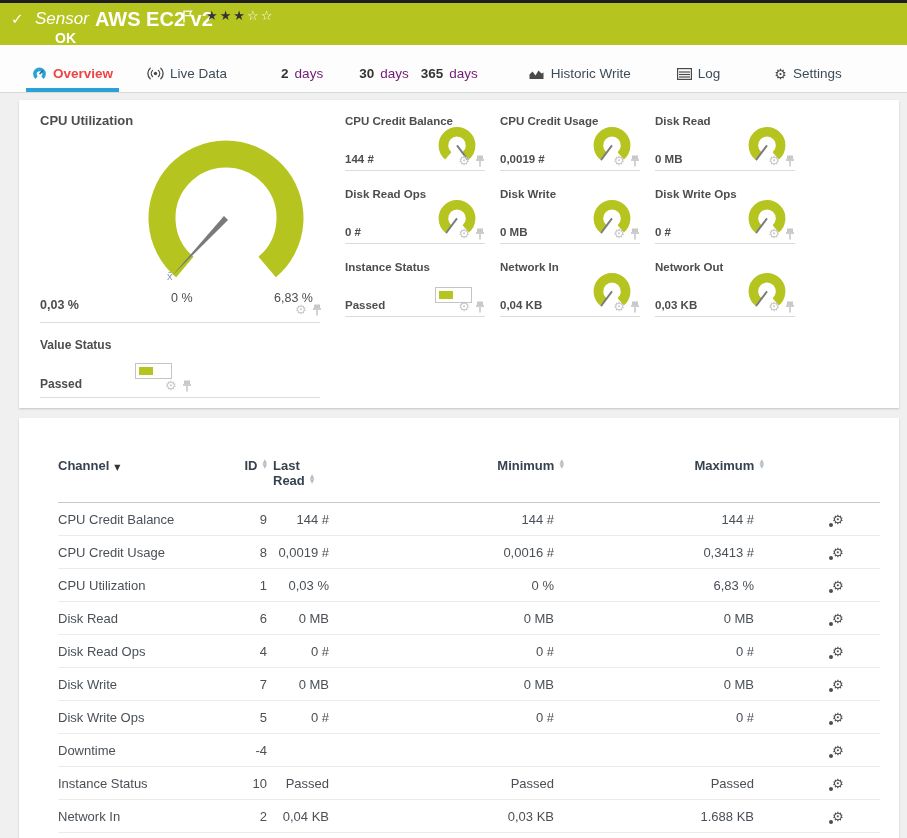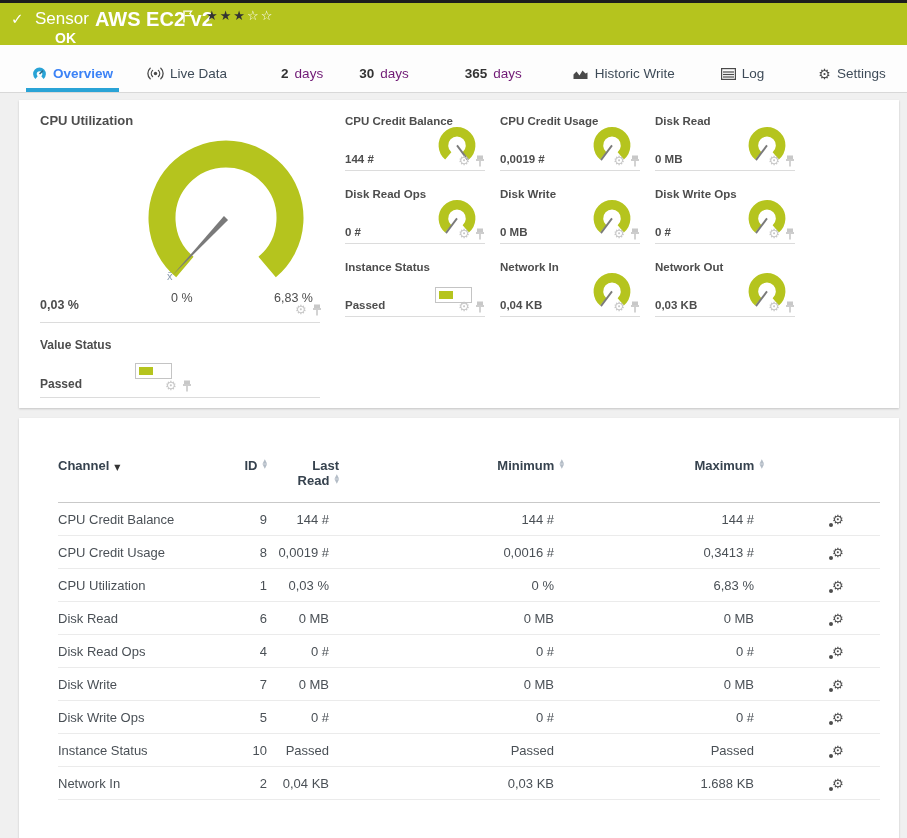--- a/index.html
+++ b/index.html
@@ -4,35 +4,35 @@
 <style>
   *{box-sizing:border-box;margin:0;padding:0}
   html,body{width:907px;height:838px}
   body{
     position:relative;overflow:hidden;background:#f0f0f0;
     font-family:"Liberation Sans","DejaVu Sans",sans-serif;color:#4d4d4d;
   }
   
   .topbar{position:absolute;top:0;left:0;right:0;height:45px;background:#b5c41e;border-top:3px solid #1d1d1d;color:#fff}
   .check{position:absolute;left:11px;top:7px;font-size:15px;font-weight:bold;color:#fff}
-  .sensor-label{position:absolute;left:35px;top:6px;font-size:17px;}
+  .sensor-label{position:absolute;left:35px;top:6px;font-size:17px;font-style:italic}
   .sensor-name{position:absolute;left:95px;top:5px;font-size:20px;font-weight:bold}
   .flag-icon{position:absolute;left:183px;top:6px}
   .stars{position:absolute;left:206px;top:5px;font-size:13px;letter-spacing:2px}
   .stars .f{color:#333}.stars .e{color:#fff}
   .status-ok{position:absolute;left:55px;top:27px;font-size:14px;font-weight:bold}
 
   
   .tabbar{position:absolute;top:45px;left:0;right:0;height:48px;background:#fdfdfd;border-bottom:1px solid #d8d8d8;display:flex;align-items:flex-end;font-size:13.5px;color:#3e4b58}
   .tab{display:flex;align-items:center;gap:6px;padding:0 6px 11px;cursor:pointer;white-space:nowrap}
-  .tab.active{padding-bottom:7px;border-bottom:4px solid #29a3d6;font-weight:bold;color:#3b82f6}
+  .tab.active{padding-bottom:7px;border-bottom:4px solid #29a3d6;font-weight:bold;color:#ef4444}
   .tab .num{font-weight:bold;color:#333}
   .tab .days{color:#701a75}
   .t-overview{margin-left:26px}.t-live{margin-left:22px}.t-2d{margin-left:42px}
-  .t-30d{margin-left:24px}.t-365d{margin-left:44px}.t-hist{margin-left:38px}
+  .t-30d{margin-left:24px}.t-365d{}.t-hist{margin-left:38px}
   .t-log{margin-left:34px}.t-set{margin-left:42px}
   .tab svg{display:block}
   .gear-glyph{font-size:14px;color:#4a4a4a;line-height:1}
 
   
   .card{position:absolute;left:19px;right:8px;background:#fff;box-shadow:0 1px 2px rgba(0,0,0,.18)}
   .card-gauges{top:100px;height:308px}
   .card-table{top:418px;height:430px}
 
   
@@ -69,21 +69,21 @@
   .panel-icons svg{display:block;cursor:pointer}
 
   .status-toggle{position:absolute;width:37px;height:16px;background:#fff;border:1px solid #c4c4c4}
   .status-toggle .fill{position:absolute;left:3px;top:3px;width:14px;height:8px;background:#b5c41e}
   .mini-toggle{left:90px;top:29px}
 
   
   .channel-table{position:absolute;left:39px;top:34px;border-collapse:collapse;font-size:13px;color:#4a5056;table-layout:fixed}
   .channel-table th{font-size:13px;font-weight:bold;color:#36424e;text-align:right;vertical-align:top;padding:6px 6px 14px 0;border-bottom:1px solid #c9c9c9}
   .channel-table th:first-child{text-align:left}
-  .channel-table th.center{text-align:right}
+  .channel-table th.center{text-align:left}
   .channel-table td{height:33px;padding:0 6px 0 0;text-align:right;border-bottom:1px solid #ebebeb}
   .channel-table td:first-child{text-align:left}
   .channel-table td.val{padding-right:16px}
   .channel-table td.edit-cell{text-align:left;padding-left:62px}
   .sort-both{display:inline-block;white-space:pre;font-size:6px;line-height:5px;color:#b3bcc6;margin-left:5px;vertical-align:2px;font-family:"DejaVu Sans",sans-serif}
   .sort-both::before{content:"\25B2\A\25BC"}
   .sort-desc{display:inline-block;font-size:8px;color:#333;margin-left:5px;font-family:"DejaVu Sans",sans-serif}
   .sort-desc::before{content:"\25BC"}
   .chan-edit{position:relative;display:inline-block;font-family:"DejaVu Sans",sans-serif;font-size:13px;color:#4d4d4d;cursor:pointer}
   .chan-edit::after{content:"";position:absolute;left:-3px;bottom:0;width:4px;height:4px;border-radius:50%;background:#4d4d4d}
@@ -458,20 +458,28 @@
         </tr>
       <tr>
           <td>Disk Write Ops</td>
           <td>5</td>
           <td class="val">0 #</td>
           <td class="val">0 #</td>
           <td class="val">0 #</td>
           <td class="edit-cell"><span class="chan-edit">⚙</span></td>
         </tr>
       <tr>
+          <td>Downtime</td>
+          <td>-4</td>
+          <td class="val"></td>
+          <td class="val"></td>
+          <td class="val"></td>
+          <td class="edit-cell"><span class="chan-edit">⚙</span></td>
+        </tr>
+      <tr>
           <td>Instance Status</td>
           <td>10</td>
           <td class="val">Passed</td>
           <td class="val">Passed</td>
           <td class="val">Passed</td>
           <td class="edit-cell"><span class="chan-edit">⚙</span></td>
         </tr>
       <tr>
           <td>Network In</td>
           <td>2</td>

